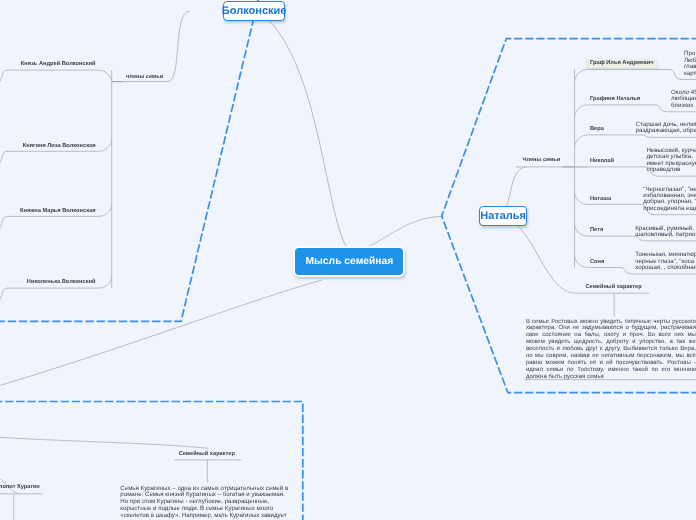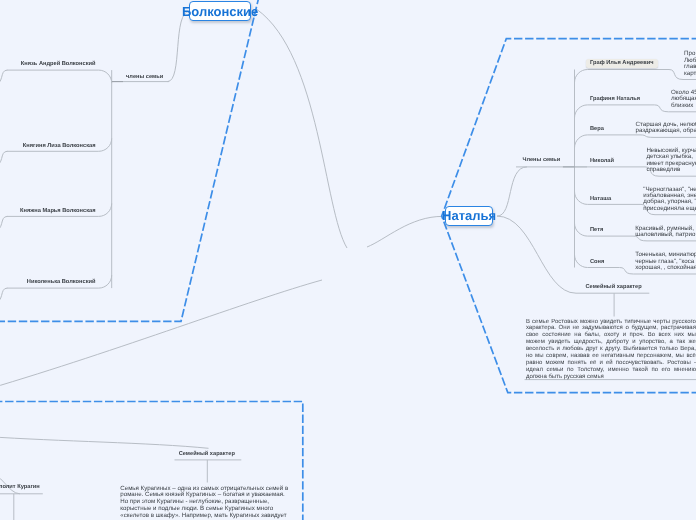--- a/index.html
+++ b/index.html
@@ -4,23 +4,23 @@
 <style>
 html,body{margin:0;padding:0;}
 body{width:696px;height:520px;overflow:hidden;background:#f0f4fd;
      font-family:"Liberation Sans",sans-serif;
      -webkit-font-smoothing:antialiased;text-rendering:geometricPrecision;}
 #stage{position:absolute;left:0;top:0;width:696px;height:520px;overflow:hidden;}
 svg#links{position:absolute;left:0;top:0;width:696px;height:520px;}
 .central{position:absolute;background:#1e93e8;color:#fff;font-weight:bold;font-size:10.3px;
          border:2px solid #fff;border-radius:6px;display:flex;align-items:center;justify-content:center;
          box-shadow:1px 2px 2.5px rgba(90,100,120,0.3);white-space:nowrap;}
-.main-topic{position:absolute;background:#fff;color:#1773d6;font-weight:bold;font-size:13px;
+.main-topic{position:absolute;background:#fff;color:#1773d6;font-weight:bold;font-size:11px;
             border:1.8px solid #2a84e3;border-radius:4px;display:flex;align-items:center;justify-content:center;
-            box-shadow:1px 2px 2.5px rgba(90,100,120,0.3);white-space:nowrap;}
+            box-shadow:1px 2px 2.5px rgba(90,100,120,0.3);white-space:nowrap;margin-left:34px;}
 .leaf{position:absolute;color:#3a3f45;font-size:5.7px;font-weight:bold;white-space:nowrap;line-height:6.4px;}
 .leaf.hl{background:#edece7;border-radius:2.5px;box-shadow:0 0.8px 1.4px rgba(0,0,0,0.16);padding:1.7px 4px;}
 .rel{position:absolute;color:#3a3f45;font-size:5.65px;font-weight:bold;white-space:nowrap;line-height:6.4px;}
 .desc{position:absolute;color:#3a3f45;font-size:6.2px;line-height:6.4px;white-space:pre;}
 .para{position:absolute;color:#3a3f45;font-size:6px;line-height:6.9px;text-align:justify;text-align-last:left;}
 </style>
 </head>
 <body>
 
 <div id="stage">
@@ -90,19 +90,22 @@
 <div class="rel" style="left:585.5px;top:284.0px;"><span>Семейный характер</span></div>
 <div class="para" style="left:525.9px;top:318.5px;width:170px;"><span>В семье Ростовых можно увидеть типичные черты русского характера. Они не задумываются о будущем, растрачивая свое состояние на балы, охоту и проч. Во всех них мы можем увидеть щедрость, доброту и упорство, а так же веселость и любовь друг к другу. Выбивается только Вера, но мы соврем, назвав ее   негативным персонажем, мы всё равно можем понять её и ей посочувствовать. Ростовы - идеал семьи по Толстому, именно такой по его мнению должна быть русская семья</span></div>
 <div class="leaf" style="right:600.5px;top:61.4px;"><span>Князь Андрей Волконский</span></div>
 <div class="leaf" style="right:600.5px;top:142.6px;"><span>Княгиня Лиза Волконская</span></div>
 <div class="leaf" style="right:600.5px;top:207.7px;"><span>Княжна Марья Волконская</span></div>
 <div class="leaf" style="right:600.5px;top:279.4px;"><span>Николенька Волконский</span></div>
 <div class="rel" style="left:126.1px;top:73.8px;"><span>члены семьи</span></div>
 <div class="rel" style="left:178.7px;top:450.9px;"><span>Семейный характер</span></div>
 <div class="para" style="left:120.3px;top:485.5px;width:171px;text-align:left;font-size:6.15px;"><span>Семья Курагиных – одна из самых отрицательных семей в романе. Семья князей Курагиных – богатая и уважаемая. Но при этом Курагины - неглубокие, развращенные, корыстные и подлые люди. В семье Курагиных много «скелетов в шкафу». Например, мать Курагиных завидует</span></div>
 <div class="leaf" style="right:656.3px;top:483.5px;"><span>полит Курагин</span></div>
+<div class="central" style="left:293.3px;top:246.1px;width:108.2px;height:26.5px;">
+      <span>Мысль семейная</span>
+    </div>
 <div class="main-topic" style="left:189.2px;top:1px;width:59.9px;height:18.2px;">
       <span>Болконские</span>
     </div>
 <div class="main-topic" style="left:444.9px;top:205.6px;width:46.4px;height:18.2px;">
       <span>Наталья</span>
     </div>
 </div>
 
 </body></html>

